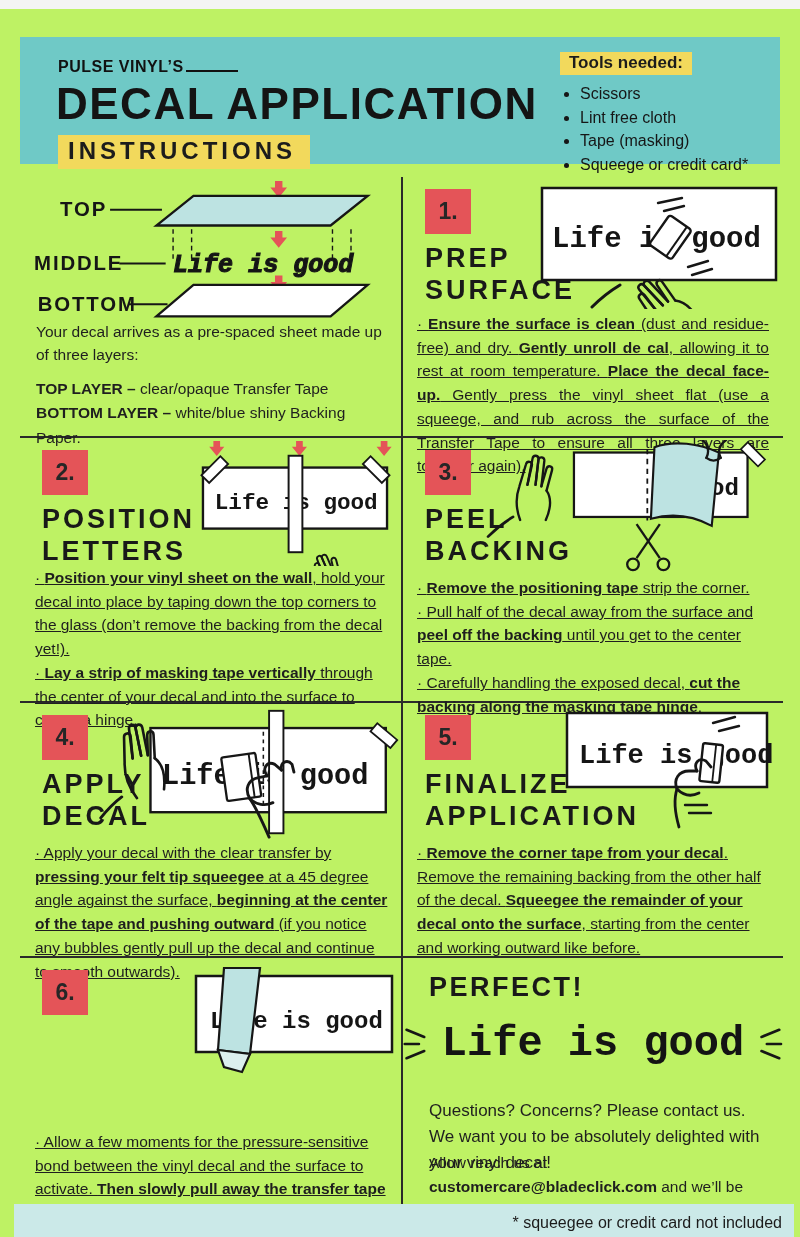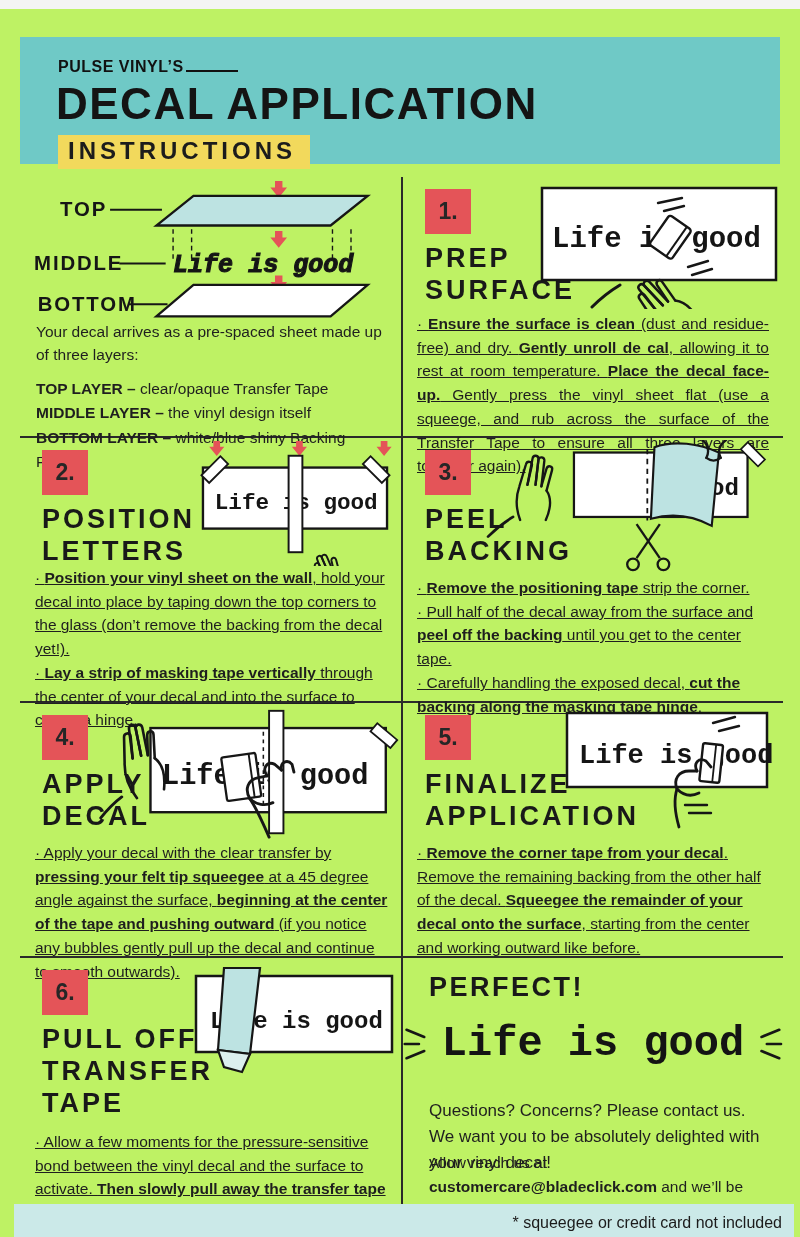--- a/index.html
+++ b/index.html
@@ -69,20 +69,29 @@
     </g>
   </defs>
 </svg>
 
 <div class="page">
 
   <div class="header">
     <div class="brand"><span>PULSE VINYL’S</span><span class="rule"></span></div>
     <div class="title">DECAL APPLICATION</div>
     <div class="subtitle">INSTRUCTIONS</div>
+    <div class="tools">
+      <span class="tools-title">Tools needed:</span>
+      <ul>
+        <li>Scissors</li>
+        <li>Lint free cloth</li>
+        <li>Tape (masking)</li>
+        <li>Squeege or credit card*</li>
+      </ul>
+    </div>
   </div>
 
   <div class="grid">
 
     <section class="cell left r1">
       <svg class="layers-svg" width="372" height="139" viewBox="0 0 400 150">
         <text x="36" y="38" font-size="22" font-weight="800" letter-spacing="2" fill="#161616">TOP</text>
         <line x1="90" y1="31" x2="146" y2="31" stroke="#161616" stroke-width="2"></line>
         <use href="#arr" transform="translate(272,0)"></use>
         <polygon points="180,16 368,16 328,48 140,48" fill="#BDE3E2" stroke="#161616" stroke-width="2.5"></polygon>
@@ -97,21 +106,20 @@
         <line x1="100" y1="89" x2="150" y2="89" stroke="#161616" stroke-width="2"></line>
         <text class="decal" x="158" y="98" font-size="27" font-style="italic" fill="#ffffff" stroke="#161616" stroke-width="1.2">Life is good</text>
         <use href="#arr" transform="translate(272,102)"></use>
         <text x="12" y="140" font-size="22" font-weight="800" letter-spacing="2" fill="#161616">BOTTOM</text>
         <line x1="110" y1="133" x2="152" y2="133" stroke="#161616" stroke-width="2"></line>
         <polygon points="180,112 368,112 328,146 140,146" fill="#ffffff" stroke="#161616" stroke-width="2.5"></polygon>
       </svg>
       <p class="intro-lead">Your decal arrives as a pre-spaced sheet made up of three layers:</p>
       <div class="layerlist">
         <p><b>TOP LAYER –</b><span> clear/opaque Transfer Tape</span></p>
-        <p><b>MIDDLE LAYER –</b><span> the vinyl design itself</span></p>
         <p><b>BOTTOM LAYER –</b><span> white/blue shiny Backing Paper.</span></p>
       </div>
     </section>
 
     <section class="cell right r1">
       <div class="step-head" style="height:135px">
         <div class="num">1.</div>
         <h2 class="step-title">PREP<br>SURFACE</h2>
         <svg class="illus" style="right:3px;top:8px" width="240" height="124" viewBox="0 0 240 124">
           <rect x="2" y="3" width="234" height="92" fill="#ffffff" stroke="#161616" stroke-width="2.5"></rect>
@@ -245,21 +253,20 @@
         </svg>
       </div>
       <div class="step-body">
         <p><span>· </span><b>Remove the corner tape from your decal</b><span>. Remove the remaining backing from the other half of the decal. </span><b>Squeegee the remainder of your decal onto the surface</b><span>, starting from the center and working outward like before.</span></p>
       </div>
     </section>
 
     <section class="cell left r4">
       <div class="step-head" style="height:172px">
         <div class="num">6.</div>
-        <h2 class="step-title">PULL OFF<br>TRANSFER<br>TAPE</h2>
         <svg class="illus" style="right:2px;top:8px" width="215" height="118" viewBox="0 0 215 118">
           <rect x="12" y="10" width="196" height="76" fill="#ffffff" stroke="#161616" stroke-width="2.5"></rect>
           <text class="decal" x="26" y="62" font-size="24">Life is good</text>
           <path d="M40 2 L76 2 L66 88 L34 84 Z" fill="#BDE3E2" stroke="#161616" stroke-width="2.2"></path>
           <path d="M34 84 L66 88 L58 106 L40 101 Z" fill="#DCEFEE" stroke="#161616" stroke-width="2.2"></path>
         </svg>
       </div>
       <div class="step-body">
         <p><span>· Allow a few moments for the pressure-sensitive bond between the vinyl decal and the surface to activate. </span><b>Then slowly pull away the transfer tape</b><span> at a 180 degree angle, revealing the design.</span></p>
       </div>

